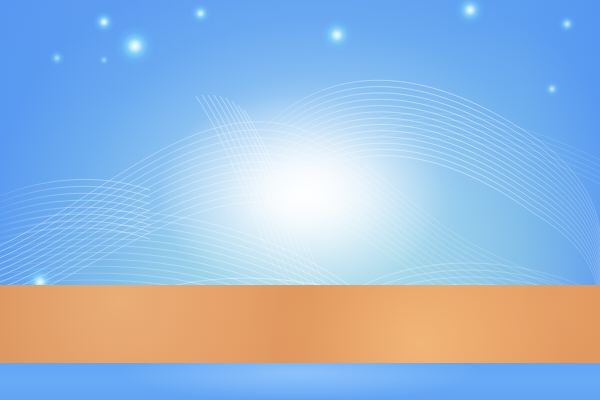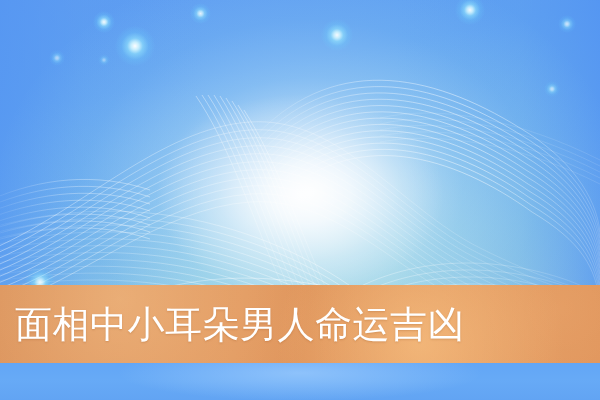--- a/index.html
+++ b/index.html
@@ -271,20 +271,19 @@
       <div class="dot" style="width: 28px; height: 28px; left: 429px; top: 352px; background: radial-gradient(circle, rgba(255, 255, 255, 0.863) 0%, rgba(215, 250, 255, 0.75) 14%, rgba(150, 235, 255, 0.482) 28%, rgba(110, 215, 255, 0.192) 48%, rgba(90, 200, 255, 0) 72%);"></div>
       <div class="dot" style="width: 18.2px; height: 18.2px; left: 20.9px; top: 382.9px; background: radial-gradient(circle, rgba(255, 255, 255, 0.686) 0%, rgba(215, 250, 255, 0.596) 14%, rgba(150, 235, 255, 0.384) 28%, rgba(110, 215, 255, 0.153) 48%, rgba(90, 200, 255, 0) 72%);"></div>
       <div class="dot" style="width: 14px; height: 14px; left: 111px; top: 387px; background: radial-gradient(circle, rgba(255, 255, 255, 0.537) 0%, rgba(215, 250, 255, 0.467) 14%, rgba(150, 235, 255, 0.3) 28%, rgba(110, 215, 255, 0.12) 48%, rgba(90, 200, 255, 0) 72%);"></div>
       <div class="dot" style="width: 14px; height: 14px; left: 229px; top: 390px; background: radial-gradient(circle, rgba(255, 255, 255, 0.537) 0%, rgba(215, 250, 255, 0.467) 14%, rgba(150, 235, 255, 0.3) 28%, rgba(110, 215, 255, 0.12) 48%, rgba(90, 200, 255, 0) 72%);"></div>
       <div class="dot" style="width: 12.6px; height: 12.6px; left: 358.7px; top: 389.7px; background: radial-gradient(circle, rgba(255, 255, 255, 0.49) 0%, rgba(215, 250, 255, 0.424) 14%, rgba(150, 235, 255, 0.275) 28%, rgba(110, 215, 255, 0.11) 48%, rgba(90, 200, 255, 0) 72%);"></div>
       <div class="dot" style="width: 12.6px; height: 12.6px; left: 521.7px; top: 385.7px; background: radial-gradient(circle, rgba(255, 255, 255, 0.49) 0%, rgba(215, 250, 255, 0.424) 14%, rgba(150, 235, 255, 0.275) 28%, rgba(110, 215, 255, 0.11) 48%, rgba(90, 200, 255, 0) 72%);"></div>
     </div>
 
   <div class="banner">
     <div class="banner-sheen"></div>
-    <div class="banner-title">面相中小耳朵男人命运吉凶</div>
   </div>
 
   <div class="bottom-strip">
     <div class="bottom-strip-glow"></div>
   </div>
 
 </div>
 
 </body></html>

